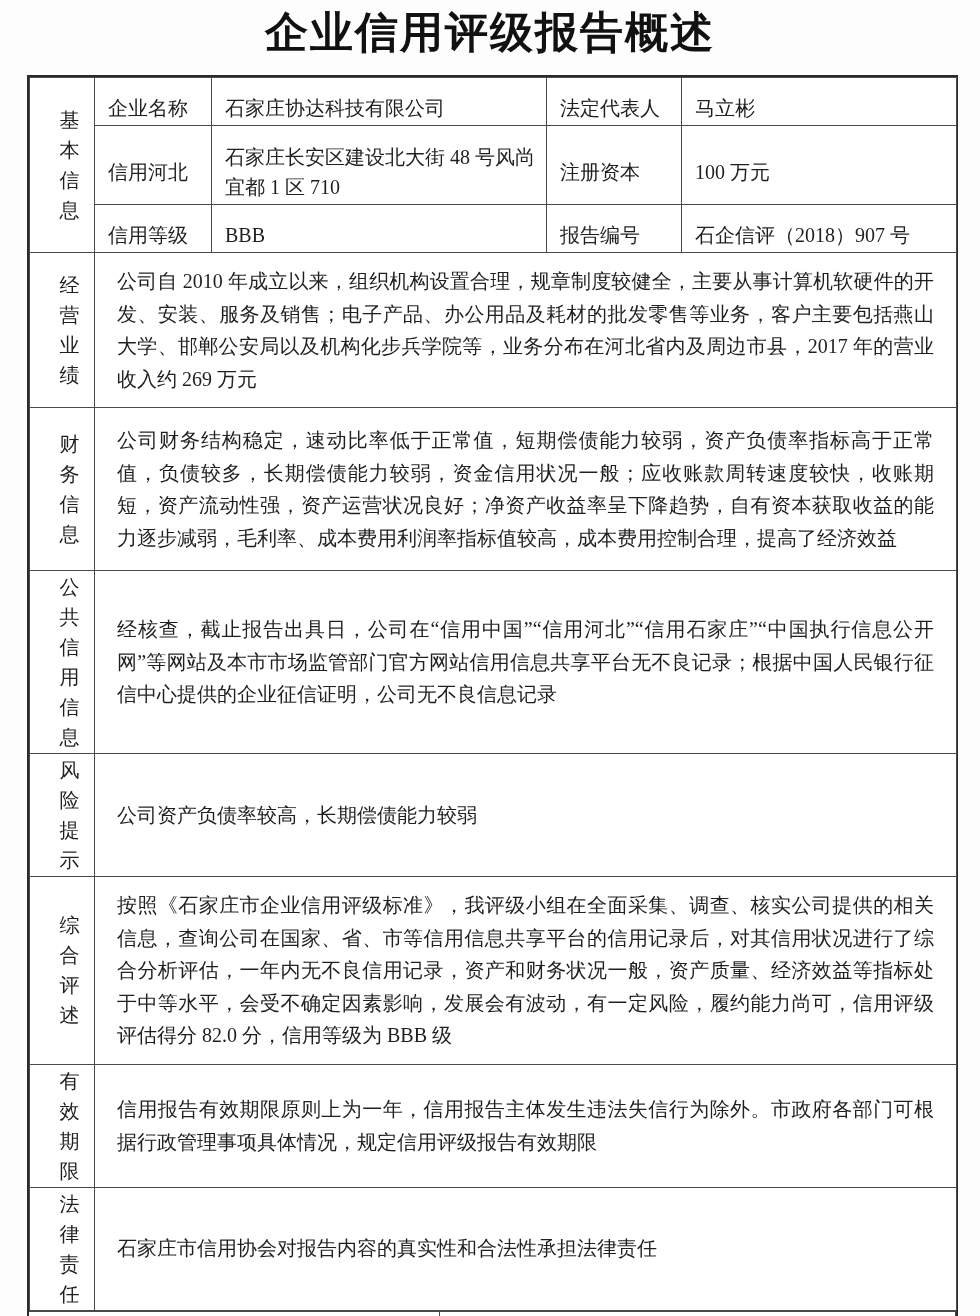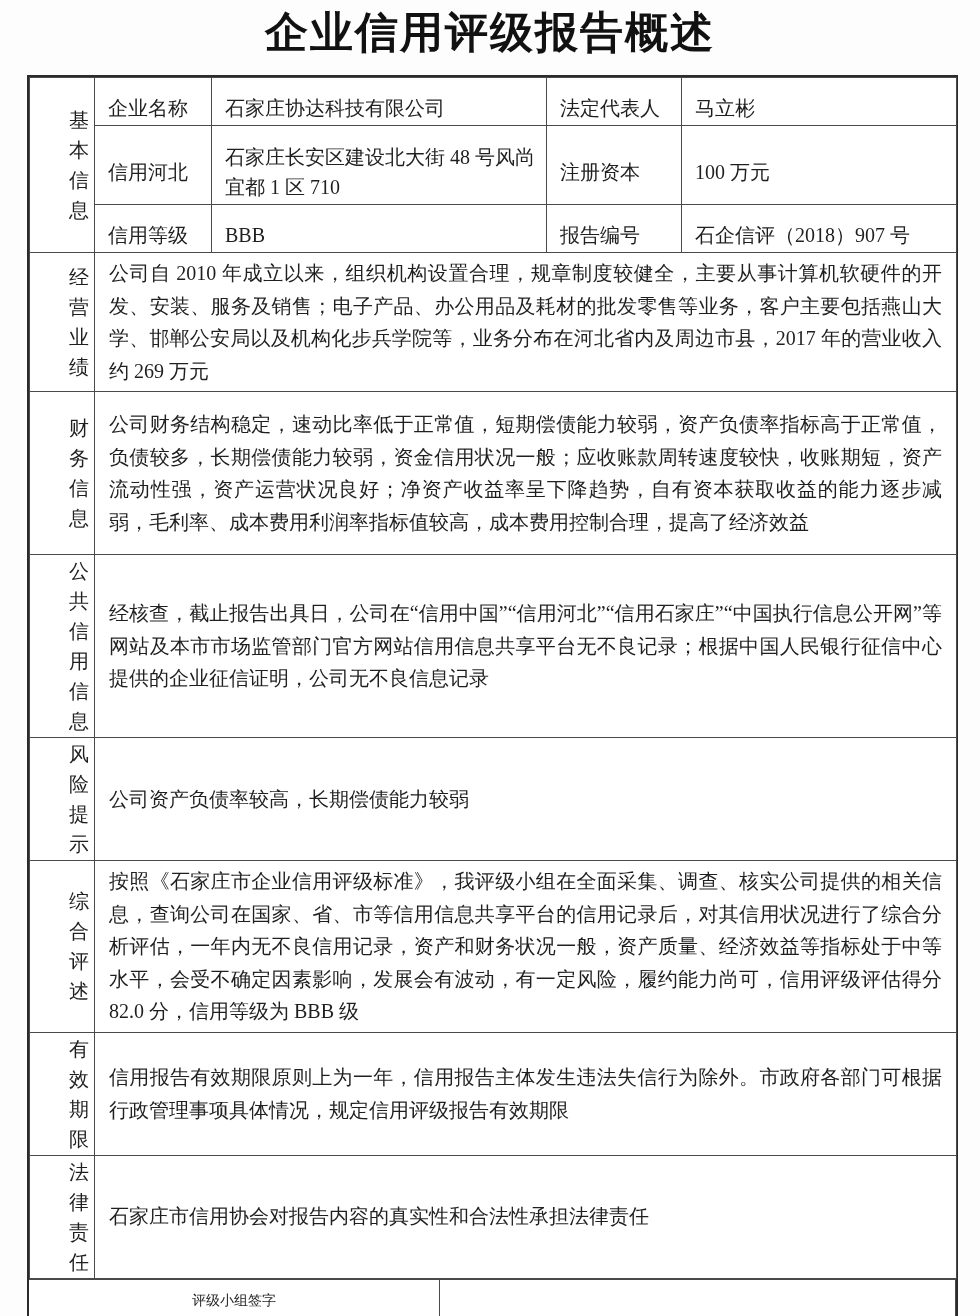--- a/index.html
+++ b/index.html
@@ -22,26 +22,26 @@
   table.main{
     border-collapse:collapse;table-layout:fixed;width:927px;
   }
   table.main td{
     border:1px solid #4a4a4a;
     font-size:20px;vertical-align:middle;
     overflow:hidden;
   }
   col.c0{width:65px}col.c1{width:117px}col.c2{width:335px}col.c3{width:135px}col.c4{width:275px}
   .sec-label{
-    text-align:right;white-space:pre-line;line-height:30px;
+    text-align:center;white-space:pre-line;line-height:30px;
     letter-spacing:4px;padding-left:20px;
   }
   .f-label,.f-value{padding:16px 6px 2px 13px;line-height:29px;}
   .body-cell{padding:4px 14px 4px 14px;}
-  .body-cell p{margin:0;line-height:32.5px;text-align:justify;}
+  .body-cell p{margin:8px;line-height:32.5px;text-align:justify;}
   tr.r1{height:44px}tr.r2{height:68px}tr.r3{height:40px}
   tr.r4{height:130px}tr.r5{height:163px}tr.r6{height:105px}
   tr.r7{height:64px}tr.r8{height:164px}tr.r9{height:70px}tr.r10{height:64px}
   
   .sign-grid{
     display:grid;grid-template-columns:411px auto;
     border-top:1px solid #4a4a4a;
   }
   .sh{
     height:42px;display:flex;align-items:center;justify-content:center;

